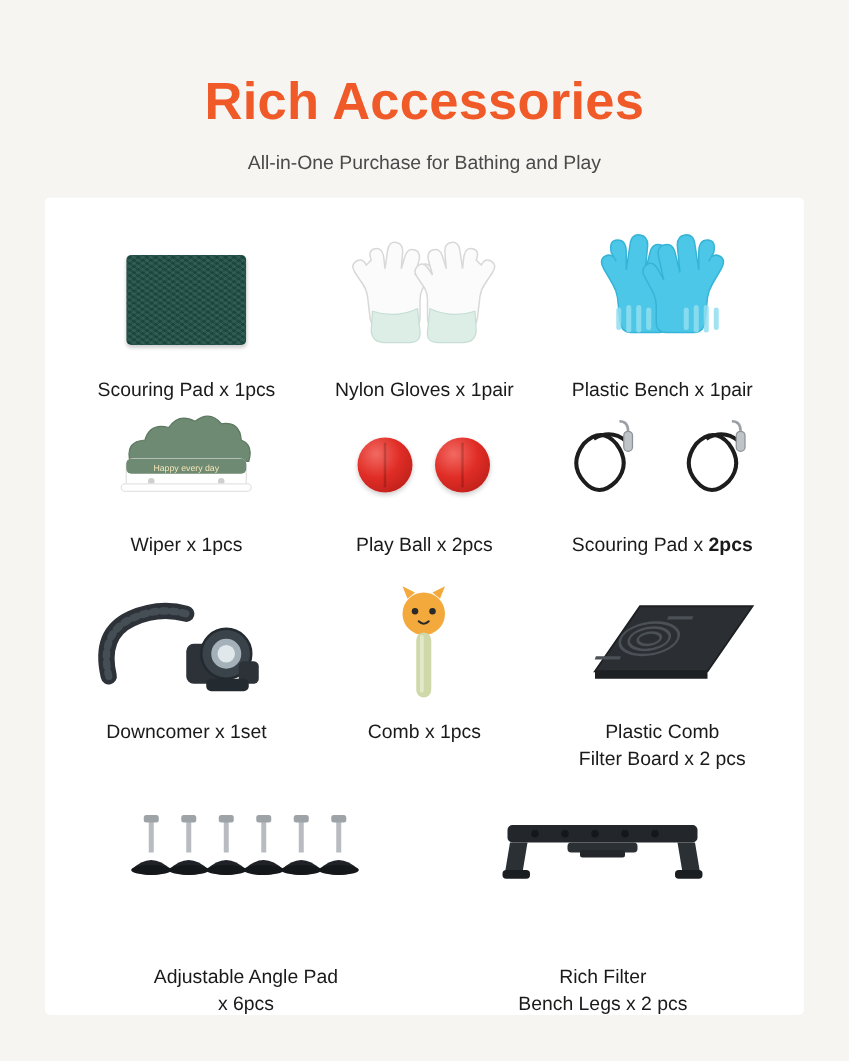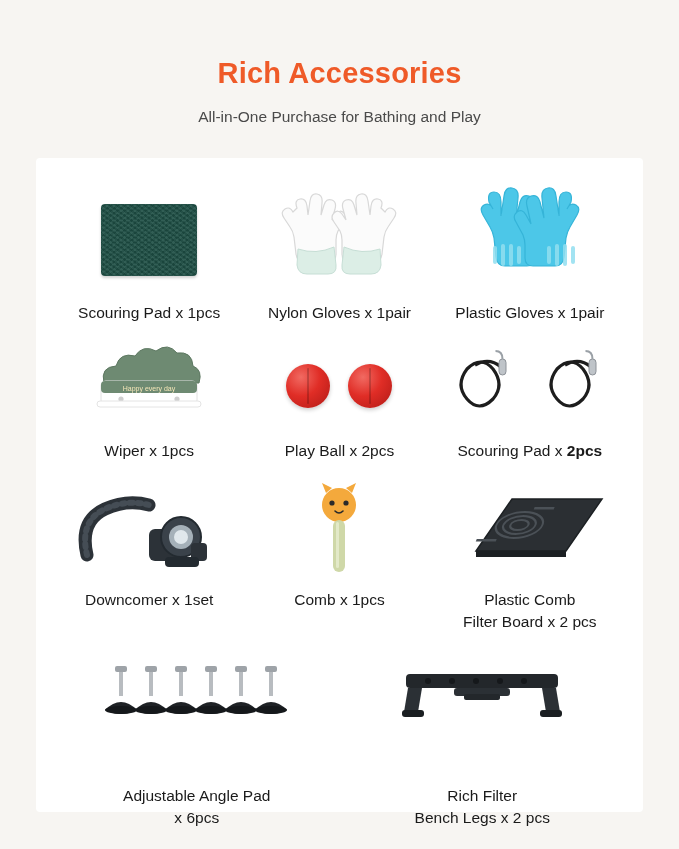--- a/index.html
+++ b/index.html
@@ -16,21 +16,21 @@
     height: 849px;
     background: #f7f5f2;
     position: relative;
     overflow: hidden;
   }
   .header {
     padding-top: 58px;
     text-align: center;
   }
   .title {
-    font-size: 29px;
+    font-size: 42px;
     font-weight: bold;
     color: #ef5a28;
     letter-spacing: 0.2px;
     margin: 0;
     line-height: 1.1;
   }
   .subtitle {
     font-size: 15.5px;
     color: #4a4a4a;
     margin: 18px 0 0 0;
@@ -75,21 +75,21 @@
     line-height: 1.45;
     margin-top: 6px;
     padding: 0 4px;
   }
   .caption .bold {
     font-weight: bold;
   }
   .r2 .art { height: 96px; }
   .r3 .art { height: 104px; }
   .r4 .art { height: 86px; }
-  .row.r1 { margin-bottom: 14px; }
+  .row.r1 { }
   .row.r2 { margin-bottom: 16px; }
   .row.r3 { margin-bottom: 18px; }
   .row.r4 .cell { flex: 1; gap: 41px; }
 
   
   .pad {
     width: 96px;
     height: 72px;
     background: #1e4f45;
     border-radius: 4px;
@@ -169,21 +169,21 @@
                 <rect x="46" y="58" width="4" height="22" rx="2"></rect>
                 <rect x="54" y="58" width="4" height="22" rx="2"></rect>
                 <rect x="62" y="60" width="4" height="18" rx="2"></rect>
                 <rect x="92" y="60" width="4" height="18" rx="2"></rect>
                 <rect x="100" y="58" width="4" height="22" rx="2"></rect>
                 <rect x="108" y="58" width="4" height="22" rx="2"></rect>
                 <rect x="116" y="60" width="4" height="18" rx="2"></rect>
               </g>
             </svg>
           </div>
-          <div class="caption">Plastic Gloves x 1pair</div>
+          <div class="caption">Plastic Bench x 1pair</div>
         </div>
 
       </div>
 
       <div class="row r2">
 
         <div class="cell">
           <div class="art">
             <svg width="140" height="86" viewBox="0 0 140 86">
               <path d="M25 40 q-4 -16 12 -17 q4 -14 19 -10 q8 -12 21 -5 q12 -9 21 2 q15 -2 16 13 q10 4 6 17 z" fill="#6e8a72" stroke="#5d7861" stroke-width="1"></path>

